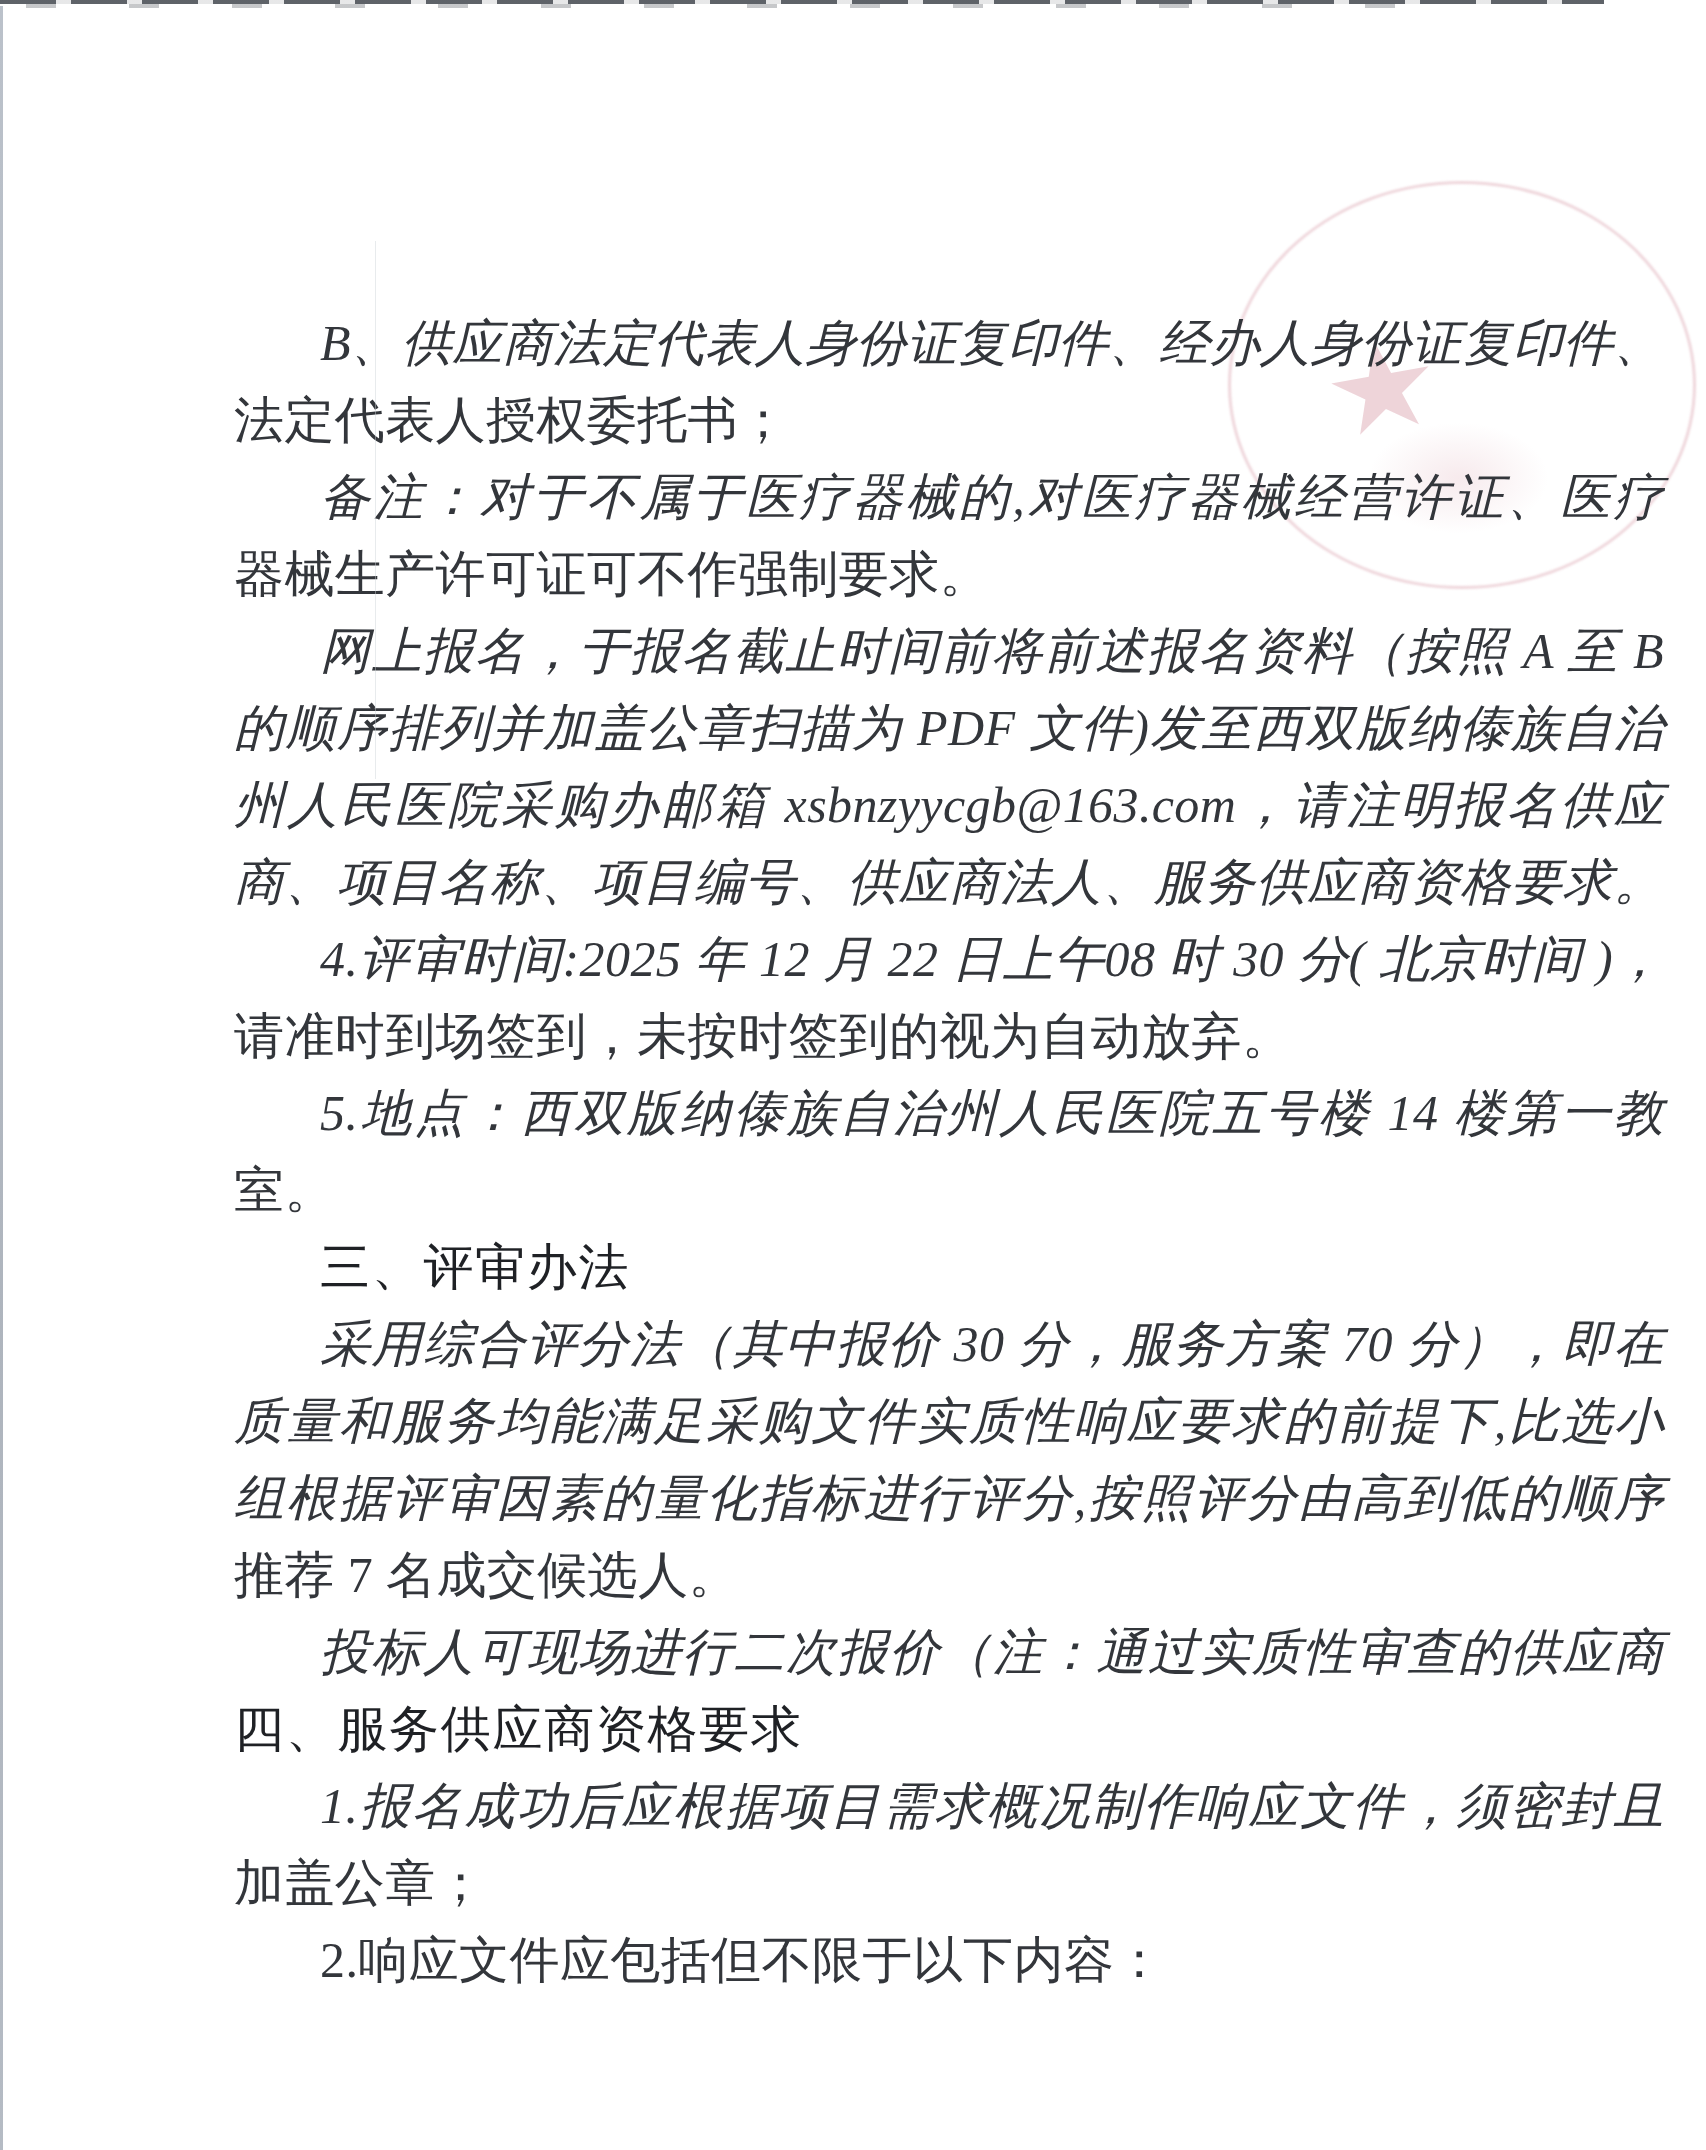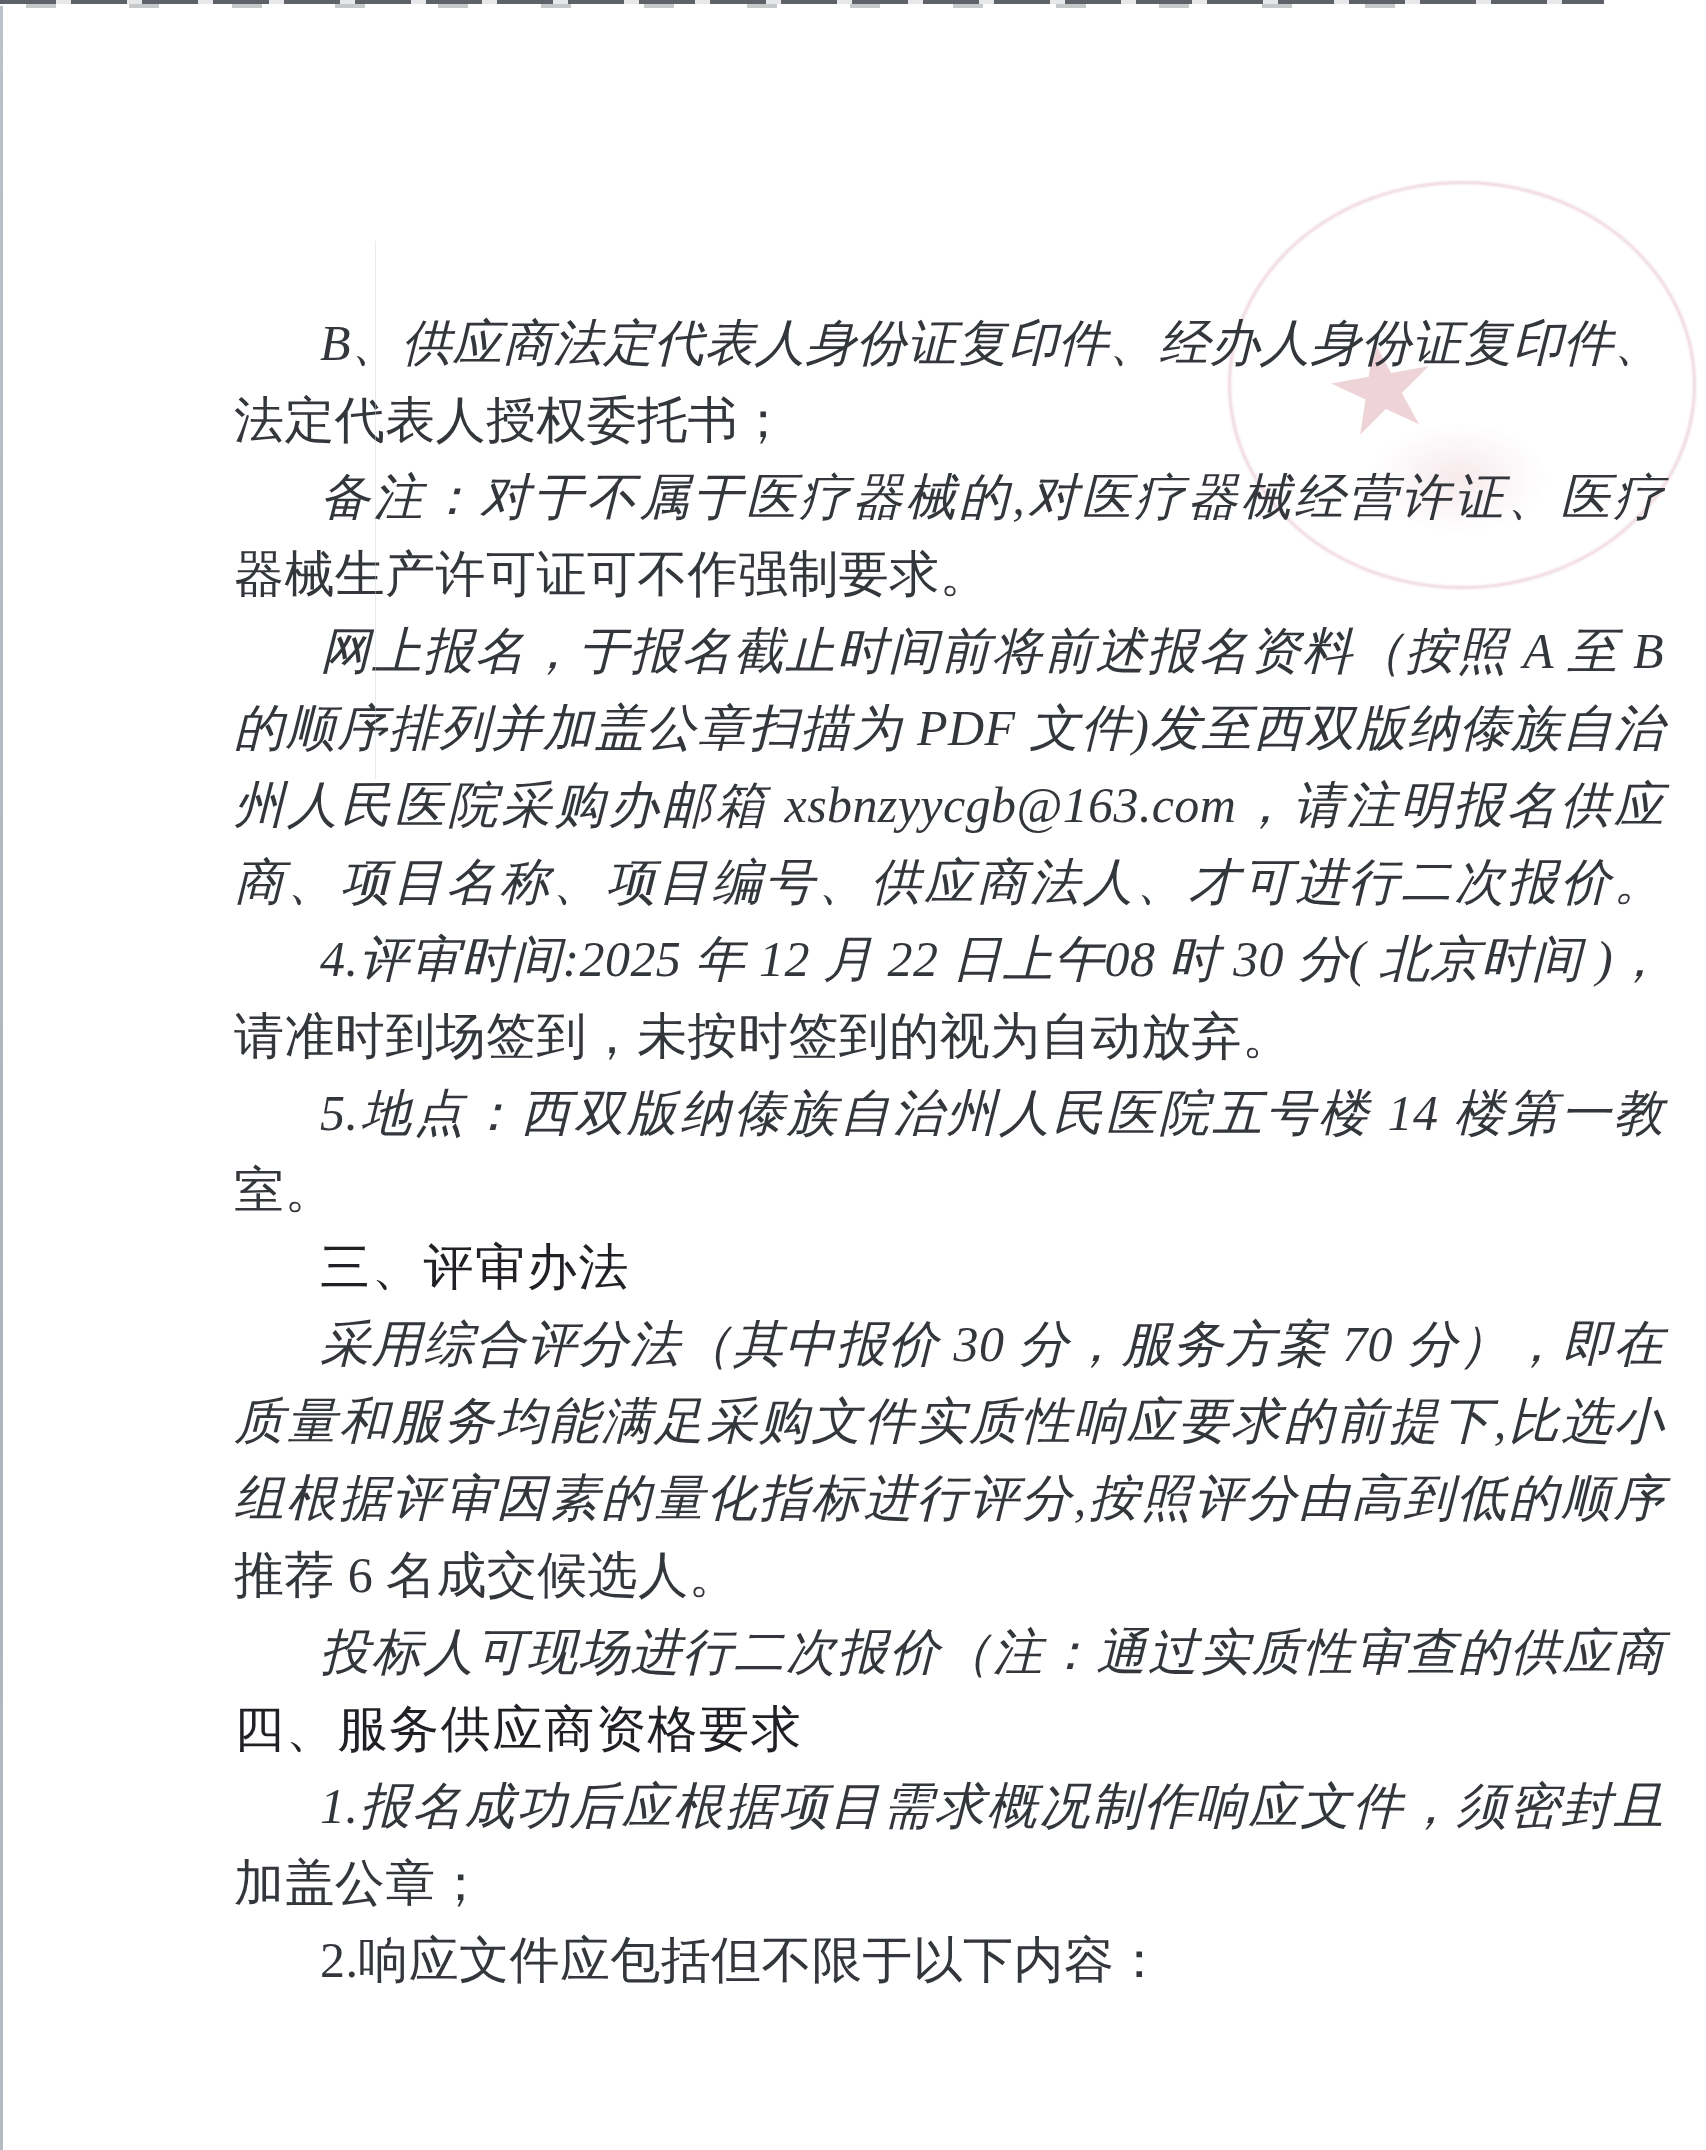--- a/index.html
+++ b/index.html
@@ -99,30 +99,30 @@
   </div>
 
   <div id="text-block" class="text-block">
       <div class="line indent justify">B、供应商法定代表人身份证复印件、经办人身份证复印件、</div>
       <div class="line">法定代表人授权委托书；</div>
       <div class="line indent justify">备注：对于不属于医疗器械的,对医疗器械经营许证、医疗</div>
       <div class="line">器械生产许可证可不作强制要求。</div>
       <div class="line indent justify">网上报名，于报名截止时间前将前述报名资料（按照 A 至 B</div>
       <div class="line justify">的顺序排列并加盖公章扫描为 PDF 文件)发至西双版纳傣族自治</div>
       <div class="line justify">州人民医院采购办邮箱 xsbnzyycgb@163.com，请注明报名供应</div>
-      <div class="line justify">商、项目名称、项目编号、供应商法人、才可进行二次报价。</div>
+      <div class="line justify">商、项目名称、项目编号、供应商法人、服务供应商资格要求。</div>
       <div class="line indent justify">4.评审时间:2025 年 12 月 22 日上午08 时 30 分( 北京时间 )，</div>
       <div class="line">请准时到场签到，未按时签到的视为自动放弃。</div>
       <div class="line indent justify">5.地点：西双版纳傣族自治州人民医院五号楼 14 楼第一教</div>
       <div class="line">室。</div>
       <div class="line indent bold">三、评审办法</div>
       <div class="line indent justify">采用综合评分法（其中报价 30 分，服务方案 70 分），即在</div>
       <div class="line justify">质量和服务均能满足采购文件实质性响应要求的前提下,比选小</div>
       <div class="line justify">组根据评审因素的量化指标进行评分,按照评分由高到低的顺序</div>
-      <div class="line">推荐 6 名成交候选人。</div>
+      <div class="line">推荐 7 名成交候选人。</div>
       <div class="line indent justify">投标人可现场进行二次报价（注：通过实质性审查的供应商</div>
       <div class="line bold">四、服务供应商资格要求</div>
       <div class="line indent justify">1.报名成功后应根据项目需求概况制作响应文件，须密封且</div>
       <div class="line">加盖公章；</div>
       <div class="line indent">2.响应文件应包括但不限于以下内容：</div>
     </div>
 
   <div class="streak-a"></div>
 
 </div>

